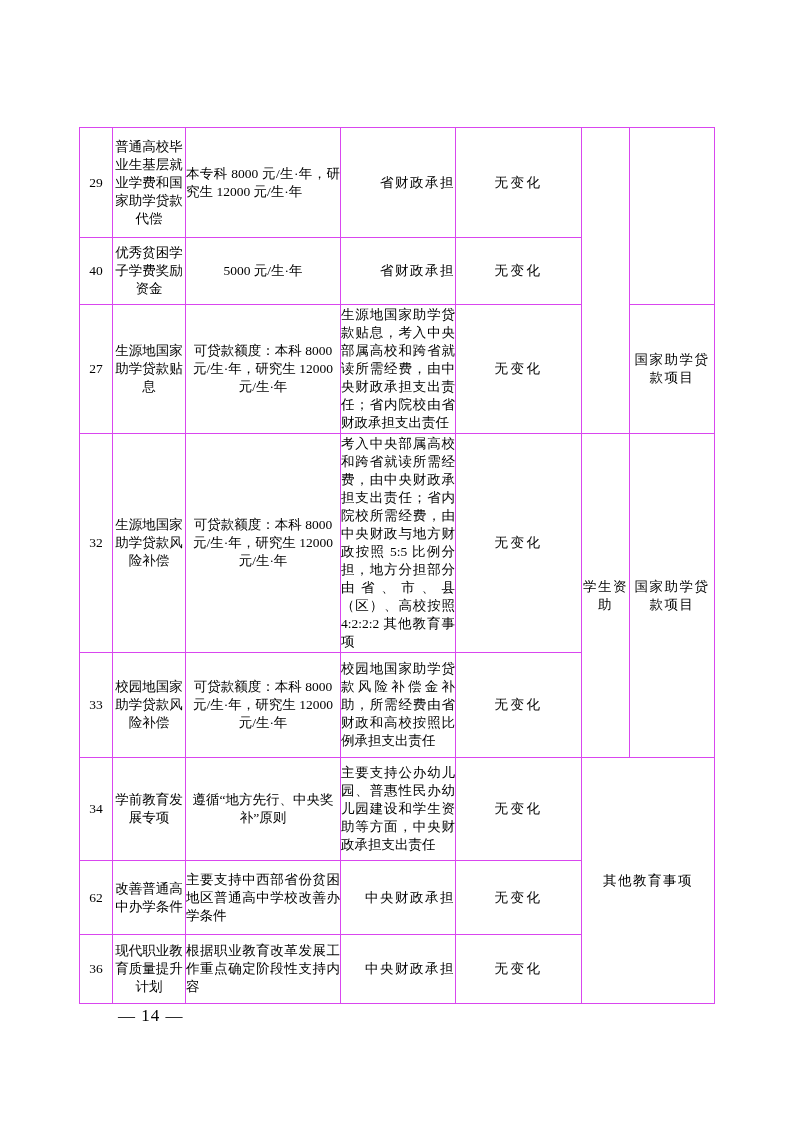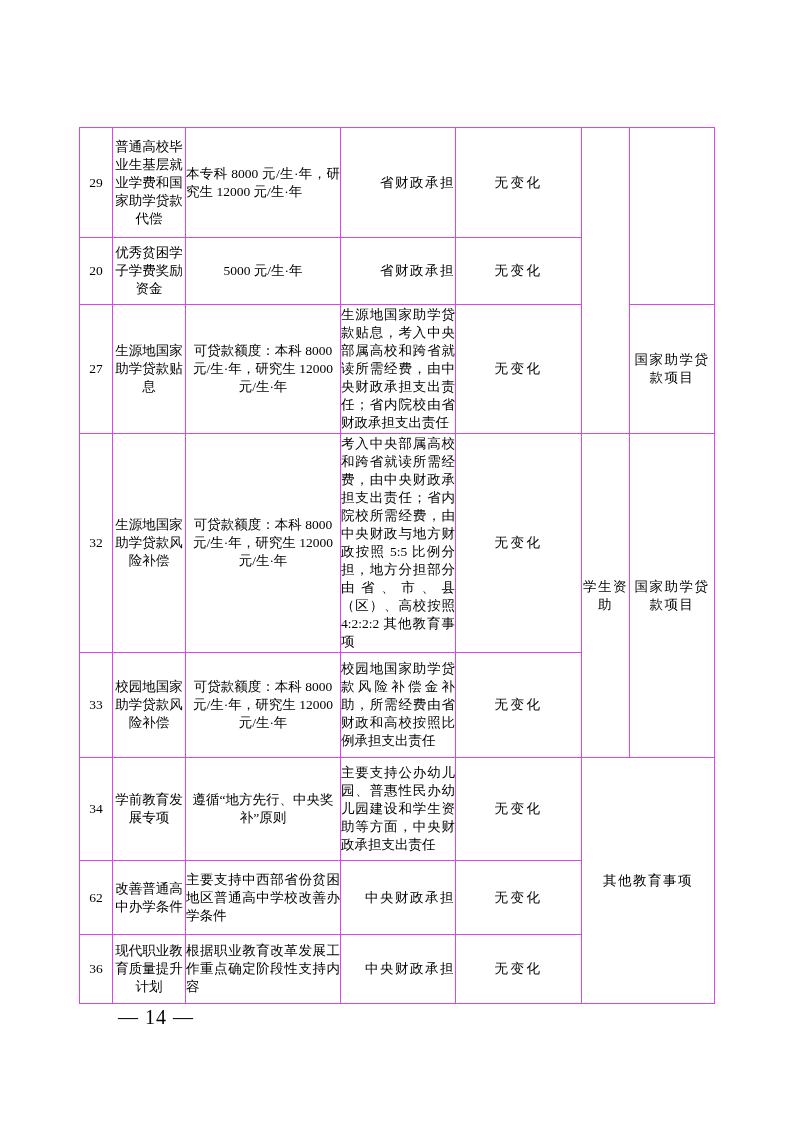--- a/index.html
+++ b/index.html
@@ -20,21 +20,21 @@
     word-break:break-all;
     overflow:hidden;
   }
   .c{text-align:center;}
   .j{text-align:justify;text-justify:inter-character;margin-left:27px;}
   .l{text-align:right;}
   .sp{letter-spacing:2.5px;}
   .sp1{letter-spacing:1.5px;}
   .pageno{
     position:absolute;left:118px;top:1006px;
-    font-size:20px;letter-spacing:1px;
+    font-size:17px;letter-spacing:1px;
   }
 </style>
 </head>
 <body>
 
 <table class="doc">
   <colgroup>
     <col style="width:33px">
       <col style="width:73px">
       <col style="width:155px">
@@ -47,21 +47,21 @@
     <tr style="height:110px">
       <td class="c">29</td>
       <td class="c">普通高校毕业生基层就业学费和国家助学贷款代偿</td>
       <td class="j">本专科 8000 元/生·年，研究生 12000 元/生·年</td>
       <td class="l sp1">省财政承担</td>
       <td class="c sp">无变化</td>
       <td class="c" rowspan="3"></td>
       <td class="c" rowspan="2"></td>
     </tr>
     <tr style="height:67px">
-      <td class="c">20</td>
+      <td class="c">40</td>
       <td class="c">优秀贫困学子学费奖励资金</td>
       <td class="c">5000 元/生·年</td>
       <td class="l sp1">省财政承担</td>
       <td class="c sp">无变化</td>
     </tr>
     <tr style="height:127px">
       <td class="c">27</td>
       <td class="c">生源地国家助学贷款贴息</td>
       <td class="c">可贷款额度：本科 8000 元/生·年，研究生 12000 元/生·年</td>
       <td class="j">生源地国家助学贷款贴息，考入中央部属高校和跨省就读所需经费，由中央财政承担支出责任；省内院校由省财政承担支出责任</td>

